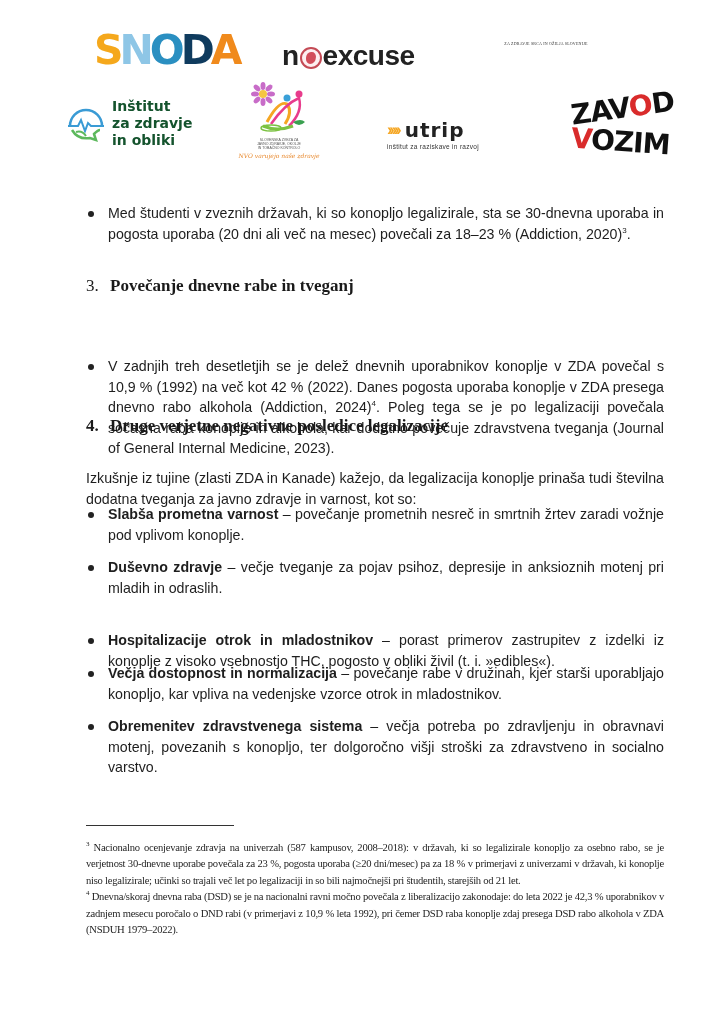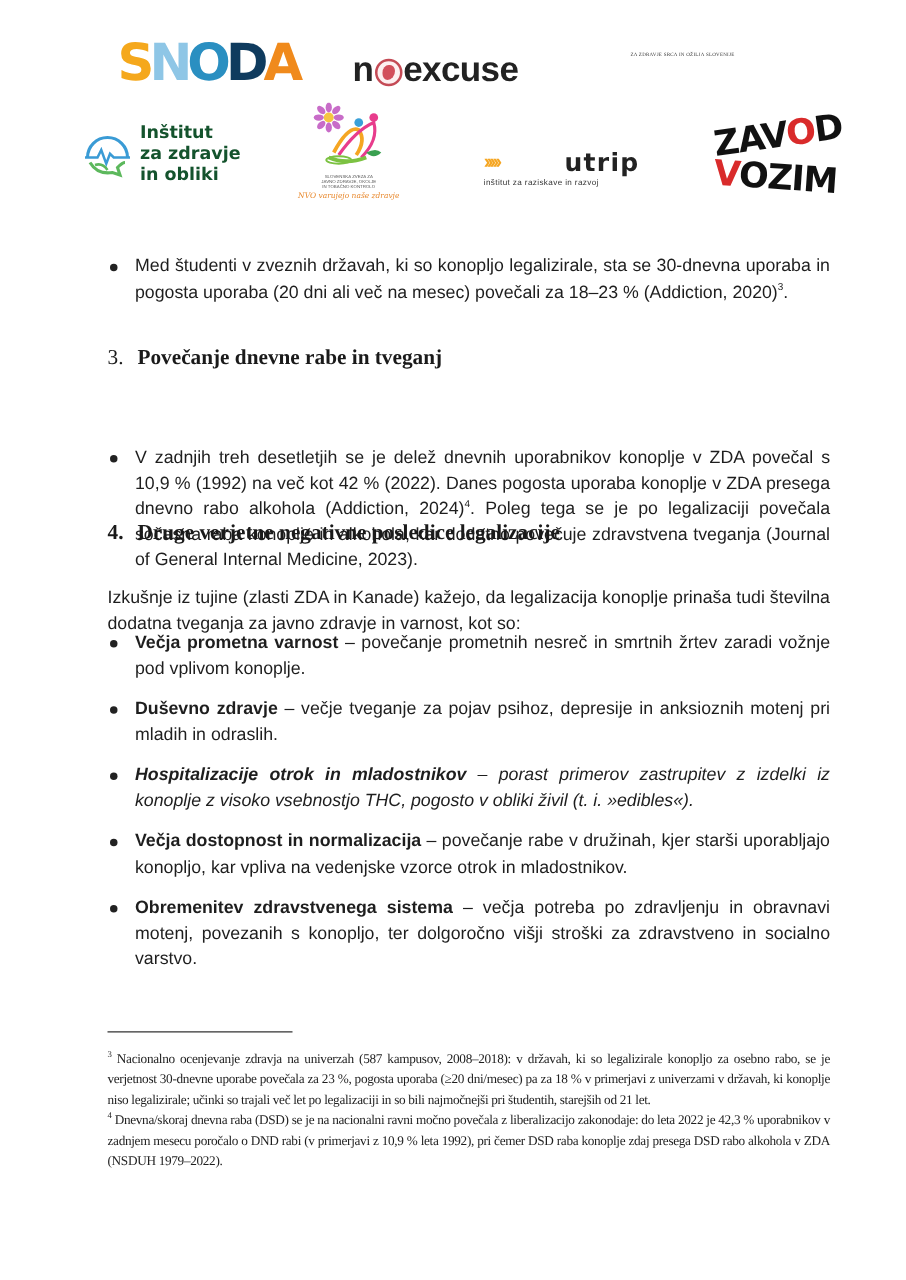--- a/index.html
+++ b/index.html
@@ -17,21 +17,21 @@
   .zasrce-sub{font-family:"Liberation Serif",serif;font-size:4px;color:#333;margin-top:1px;letter-spacing:0.2px;}
   .logo-iziko{left:66px;top:98px;display:flex;align-items:center;}
   .iziko-mark{width:40px;height:40px;position:relative;margin-right:6px;}
   .iziko-text{font-family:"DejaVu Sans",sans-serif;font-size:14px;font-weight:bold;color:#14532d;line-height:17px;}
   .logo-svzt{left:234px;top:82px;width:90px;height:80px;text-align:center;}
   .svzt-sub{font-size:3.5px;color:#555;line-height:4px;}
   .svzt-slogan{font-family:"DejaVu Serif",serif;font-style:italic;font-size:6px;color:#e8892e;margin-top:2px;}
   .logo-utrip{left:387px;top:118px;}
   .utrip-row{display:flex;align-items:center;}
   .utrip-chevrons{color:#f5a623;font-weight:bold;font-size:16px;letter-spacing:-3px;margin-right:6px;}
-  .utrip-word{font-family:"DejaVu Sans",sans-serif;font-weight:bold;font-size:20px;color:#222;letter-spacing:1px;margin-left:47px;}
+  .utrip-word{font-family:"DejaVu Sans",sans-serif;font-weight:bold;font-size:20px;color:#222;letter-spacing:1px;}
   .utrip-sub{font-size:6.5px;color:#333;margin-top:1px;letter-spacing:0.3px;}
   .logo-vozim{left:571px;top:96px;width:70px;height:66px;font-family:"DejaVu Sans",sans-serif;font-weight:bold;line-height:30px;}
   .vz-row1{font-size:28px;color:#111;transform:rotate(-8deg);letter-spacing:-1px;}
   .vz-row2{font-size:28px;color:#111;transform:rotate(4deg);letter-spacing:-1px;}
   .red{color:#d92b2b;}
   
   .para{font-size:14.2px;line-height:20.5px;text-align:justify;color:#1e1e1e;}
   .bullet-item{position:absolute;left:108px;width:556px;}
   .bullet-dot{position:absolute;left:-20px;top:8px;width:6px;height:6px;border-radius:50%;background:#222;}
   .heading{position:absolute;left:86px;font-size:17px;font-weight:bold;line-height:20px;font-family:Liberation Serif, serif;}
@@ -141,29 +141,29 @@
 </div>
 
 <div class="heading" style="top:416px;">
   <span class="num b">4.</span><span>Druge verjetne negativne posledice legalizacije</span>
 </div>
 
 <div class="para abs" style="left:86px;top:455px;width:578px;margin-top:13px;">Izkušnje iz tujine (zlasti ZDA in Kanade) kažejo, da legalizacija konoplje prinaša tudi številna dodatna tveganja za javno zdravje in varnost, kot so:</div>
 
 <div class="para bullet-item" style="top:504px;">
   <span class="bullet-dot"></span>
-  <b>Večja prometna varnost</b><span> – povečanje prometnih nesreč in smrtnih žrtev zaradi vožnje pod vplivom konoplje.</span>
+  <b>Slabša prometna varnost</b><span> – povečanje prometnih nesreč in smrtnih žrtev zaradi vožnje pod vplivom konoplje.</span>
 </div>
 
 <div class="para bullet-item" style="top:557px;">
   <span class="bullet-dot"></span>
   <b>Duševno zdravje</b><span> – večje tveganje za pojav psihoz, depresije in anksioznih motenj pri mladih in odraslih.</span>
 </div>
 
-<div class="para bullet-item" style="top:610px;font-style:italic;">
+<div class="para bullet-item" style="top:630px;">
   <span class="bullet-dot"></span>
   <b>Hospitalizacije otrok in mladostnikov</b><span> – porast primerov zastrupitev z izdelki iz konoplje z visoko vsebnostjo THC, pogosto v obliki živil (t. i. »edibles«).</span>
 </div>
 
 <div class="para bullet-item" style="top:663px;">
   <span class="bullet-dot"></span>
   <b>Večja dostopnost in normalizacija</b><span> – povečanje rabe v družinah, kjer starši uporabljajo konopljo, kar vpliva na vedenjske vzorce otrok in mladostnikov.</span>
 </div>
 
 <div class="para bullet-item" style="top:716px;">

